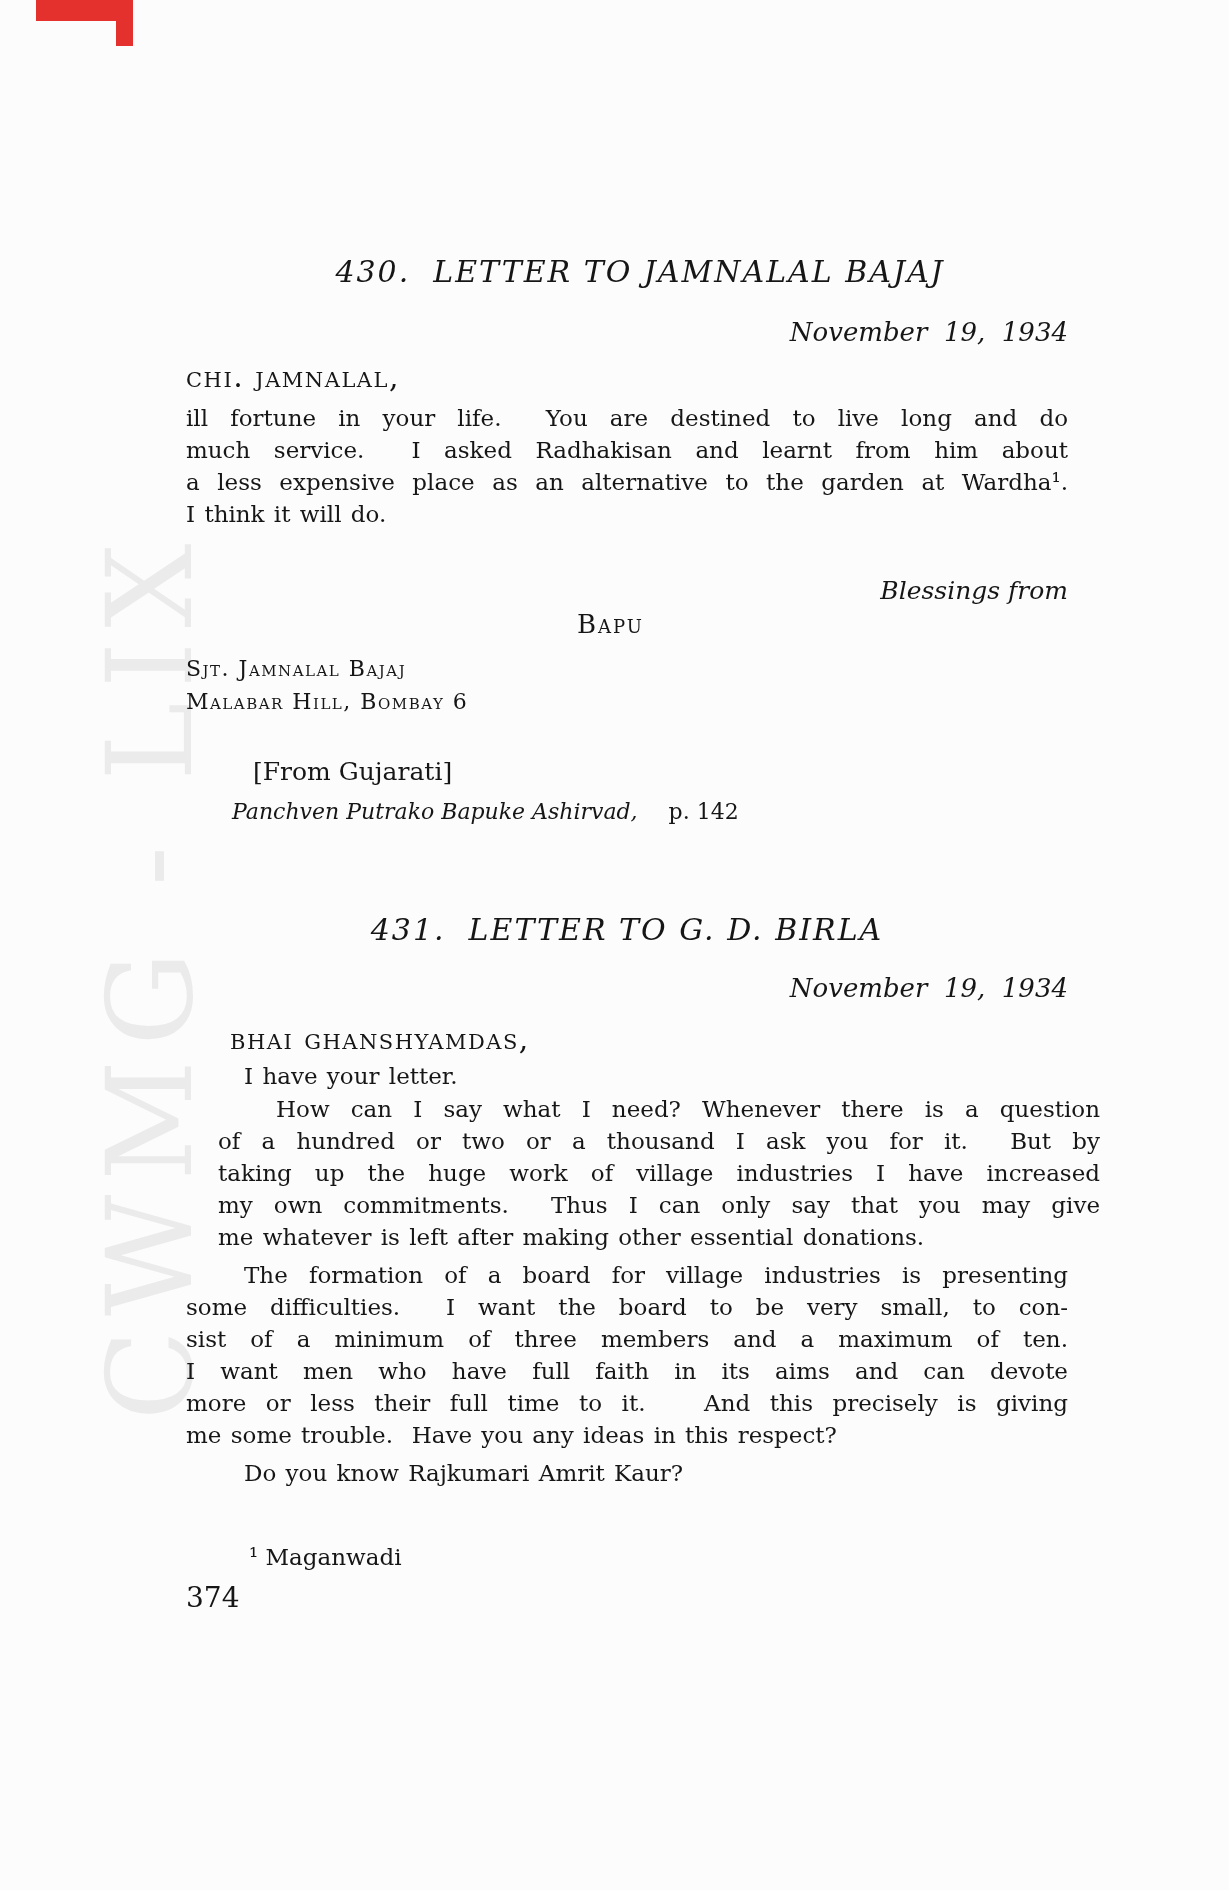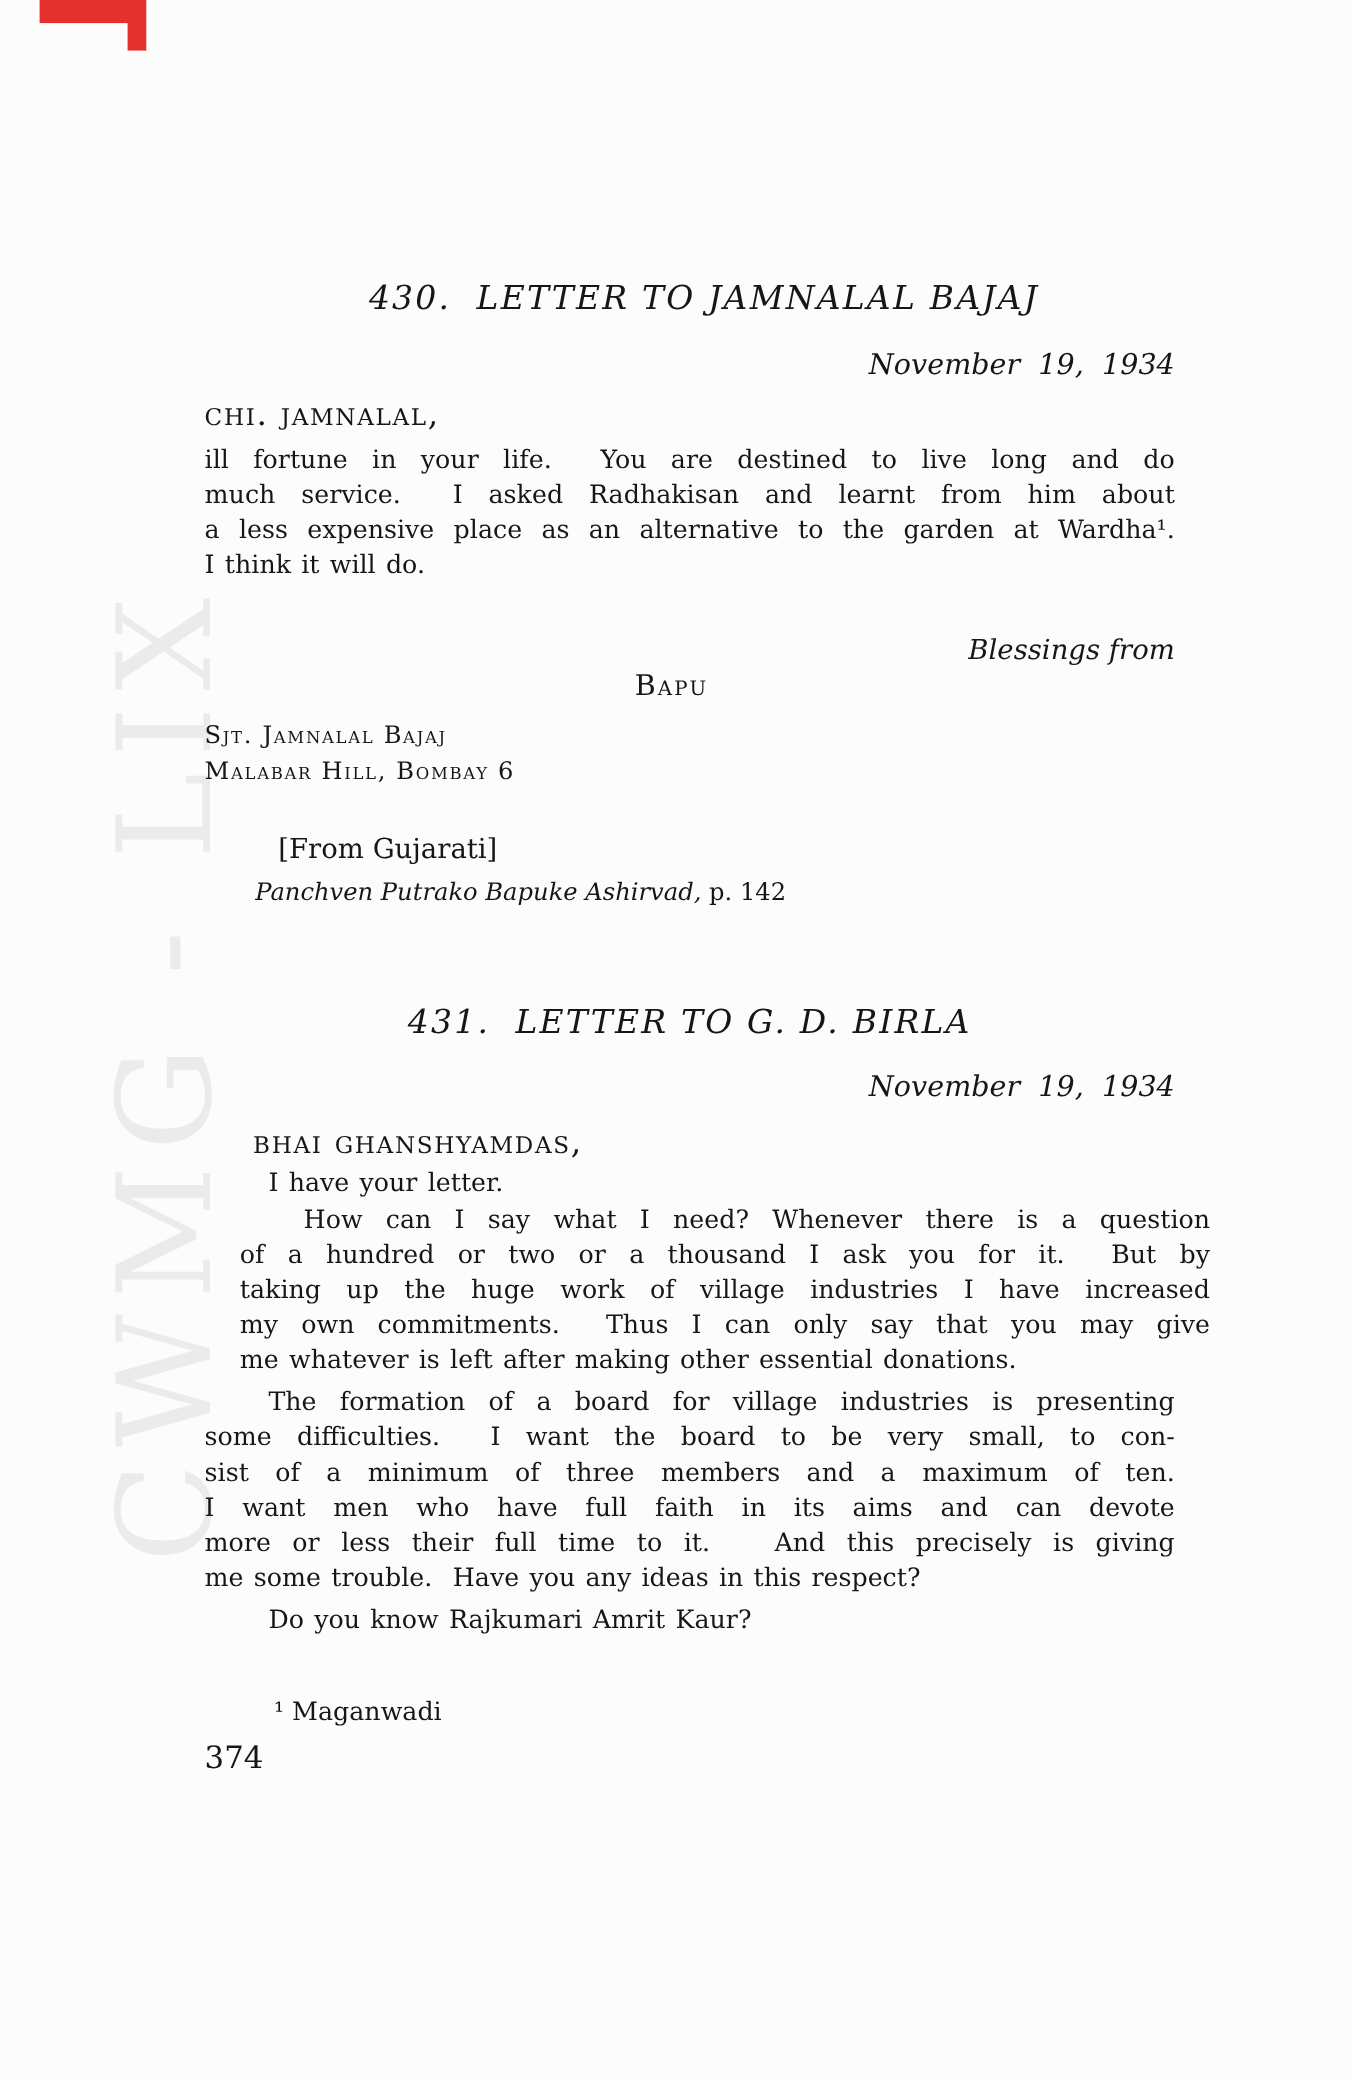--- a/index.html
+++ b/index.html
@@ -47,21 +47,21 @@
   .signature{
     font-variant:small-caps;font-size:26px;line-height:34px;letter-spacing:2px;
     text-align:center;padding-right:33px;box-sizing:border-box;
   }
   .addr-line{
     font-variant:small-caps;font-size:22px;line-height:33px;letter-spacing:1.5px;
   }
   .lang-note{font-size:25px;line-height:34px;padding-left:67px;}
   .source-line{font-size:22px;line-height:30px;padding-left:46px;}
   .source-title{font-style:italic;margin-top:14px;}
-  .source-ref{font-style:normal;white-space:pre-wrap;}
+  .source-ref{font-style:normal;white-space:pre-wrap;margin-left:24px;}
   .footnote{font-size:23px;line-height:30px;padding-left:63px;white-space:pre-wrap;}
   .page-number{font-size:28px;line-height:36px;}
   
   #t430{top:250px;padding-left:26px;box-sizing:border-box;}
   #d430{top:312px;}
   #s430{top:360px;}
   #b430{top:402px;}
   #bl430{top:574px;}
   #sig430{top:607px;}
   #ad430{top:652px;}

